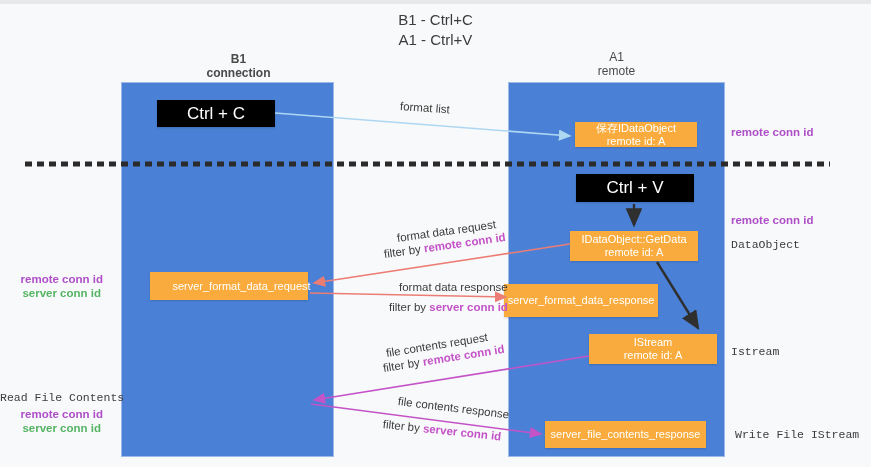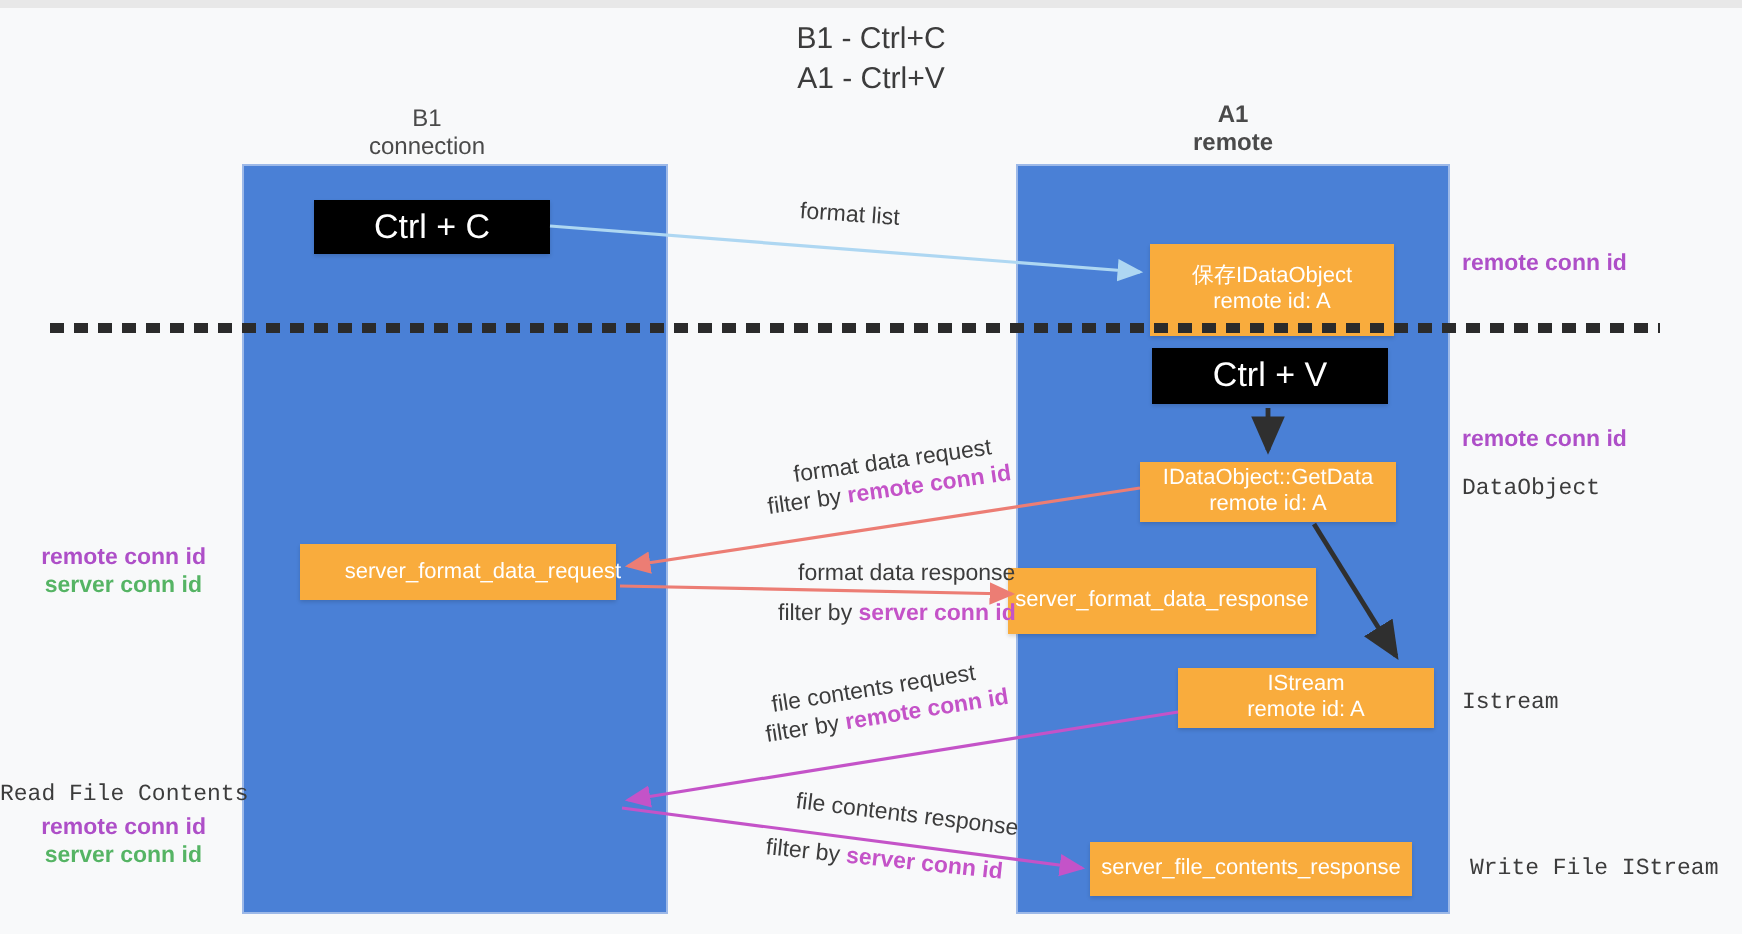--- a/index.html
+++ b/index.html
@@ -5,22 +5,22 @@
   * { margin:0; padding:0; box-sizing:border-box; }
   body { background:#e8e8e8; font-family:"Liberation Sans","DejaVu Sans",sans-serif; }
   .page {
     position:relative; width:871px; height:467px; margin:4px auto;
     background:#f8f9fa; overflow:hidden;
   }
   .title { position:absolute; top:6px; left:0; width:100%; text-align:center;
     color:#3c3c3c; font-size:15px; line-height:20px; }
   .col-header { position:absolute; text-align:center; color:#4a4a4a;
     font-size:12px; line-height:14px; }
-  .col-header.left { left:107px; top:48px; width:213px; }
-  .col-header.right { left:508px; top:46px; width:217px;font-weight:bold; }
+  .col-header.left { left:132px; top:48px; width:213px;font-weight:bold; }
+  .col-header.right { left:508px; top:46px; width:217px; }
   .column { position:absolute; top:78px; height:375px; background:#4a80d6;
     border:1px solid #9db9e8; }
   .column.left { left:121px; width:213px; }
   .column.right { left:508px; width:217px; }
   .box { position:absolute; display:flex; flex-direction:column; align-items:center;
     justify-content:center; color:#ffffff; text-align:center; z-index:3;
     box-shadow:0 1px 2px rgba(0,0,0,0.15); }
   .box.green { background:#000000; font-size:17px; }
   .box.orange { background:#f9ac3d; font-size:11px; line-height:13px; }
   svg.arrows { position:absolute; left:0; top:0; z-index:4; pointer-events:none; }
@@ -52,21 +52,21 @@
     <div>remote</div>
   </div>
 
   <div class="column left"></div>
   <div class="column right"></div>
 
   <div class="box green" style="left:157px;top:96px;width:118px;height:27px;">
     <div>Ctrl + C</div>
   </div>
 
-  <div class="box orange" style="left:575px;top:118px;width:122px;height:46px;text-align:right;">
+  <div class="box orange" style="left:575px;top:118px;width:122px;height:25px;text-align:right;">
     <div>保存IDataObject</div>
     <div>remote id: A</div>
   </div>
 
   <div class="box green" style="left:576px;top:170px;width:118px;height:28px;">
     <div>Ctrl + V</div>
   </div>
 
   <div class="box orange" style="left:570px;top:227px;width:128px;height:30px;">
     <div>IDataObject::GetData</div>

